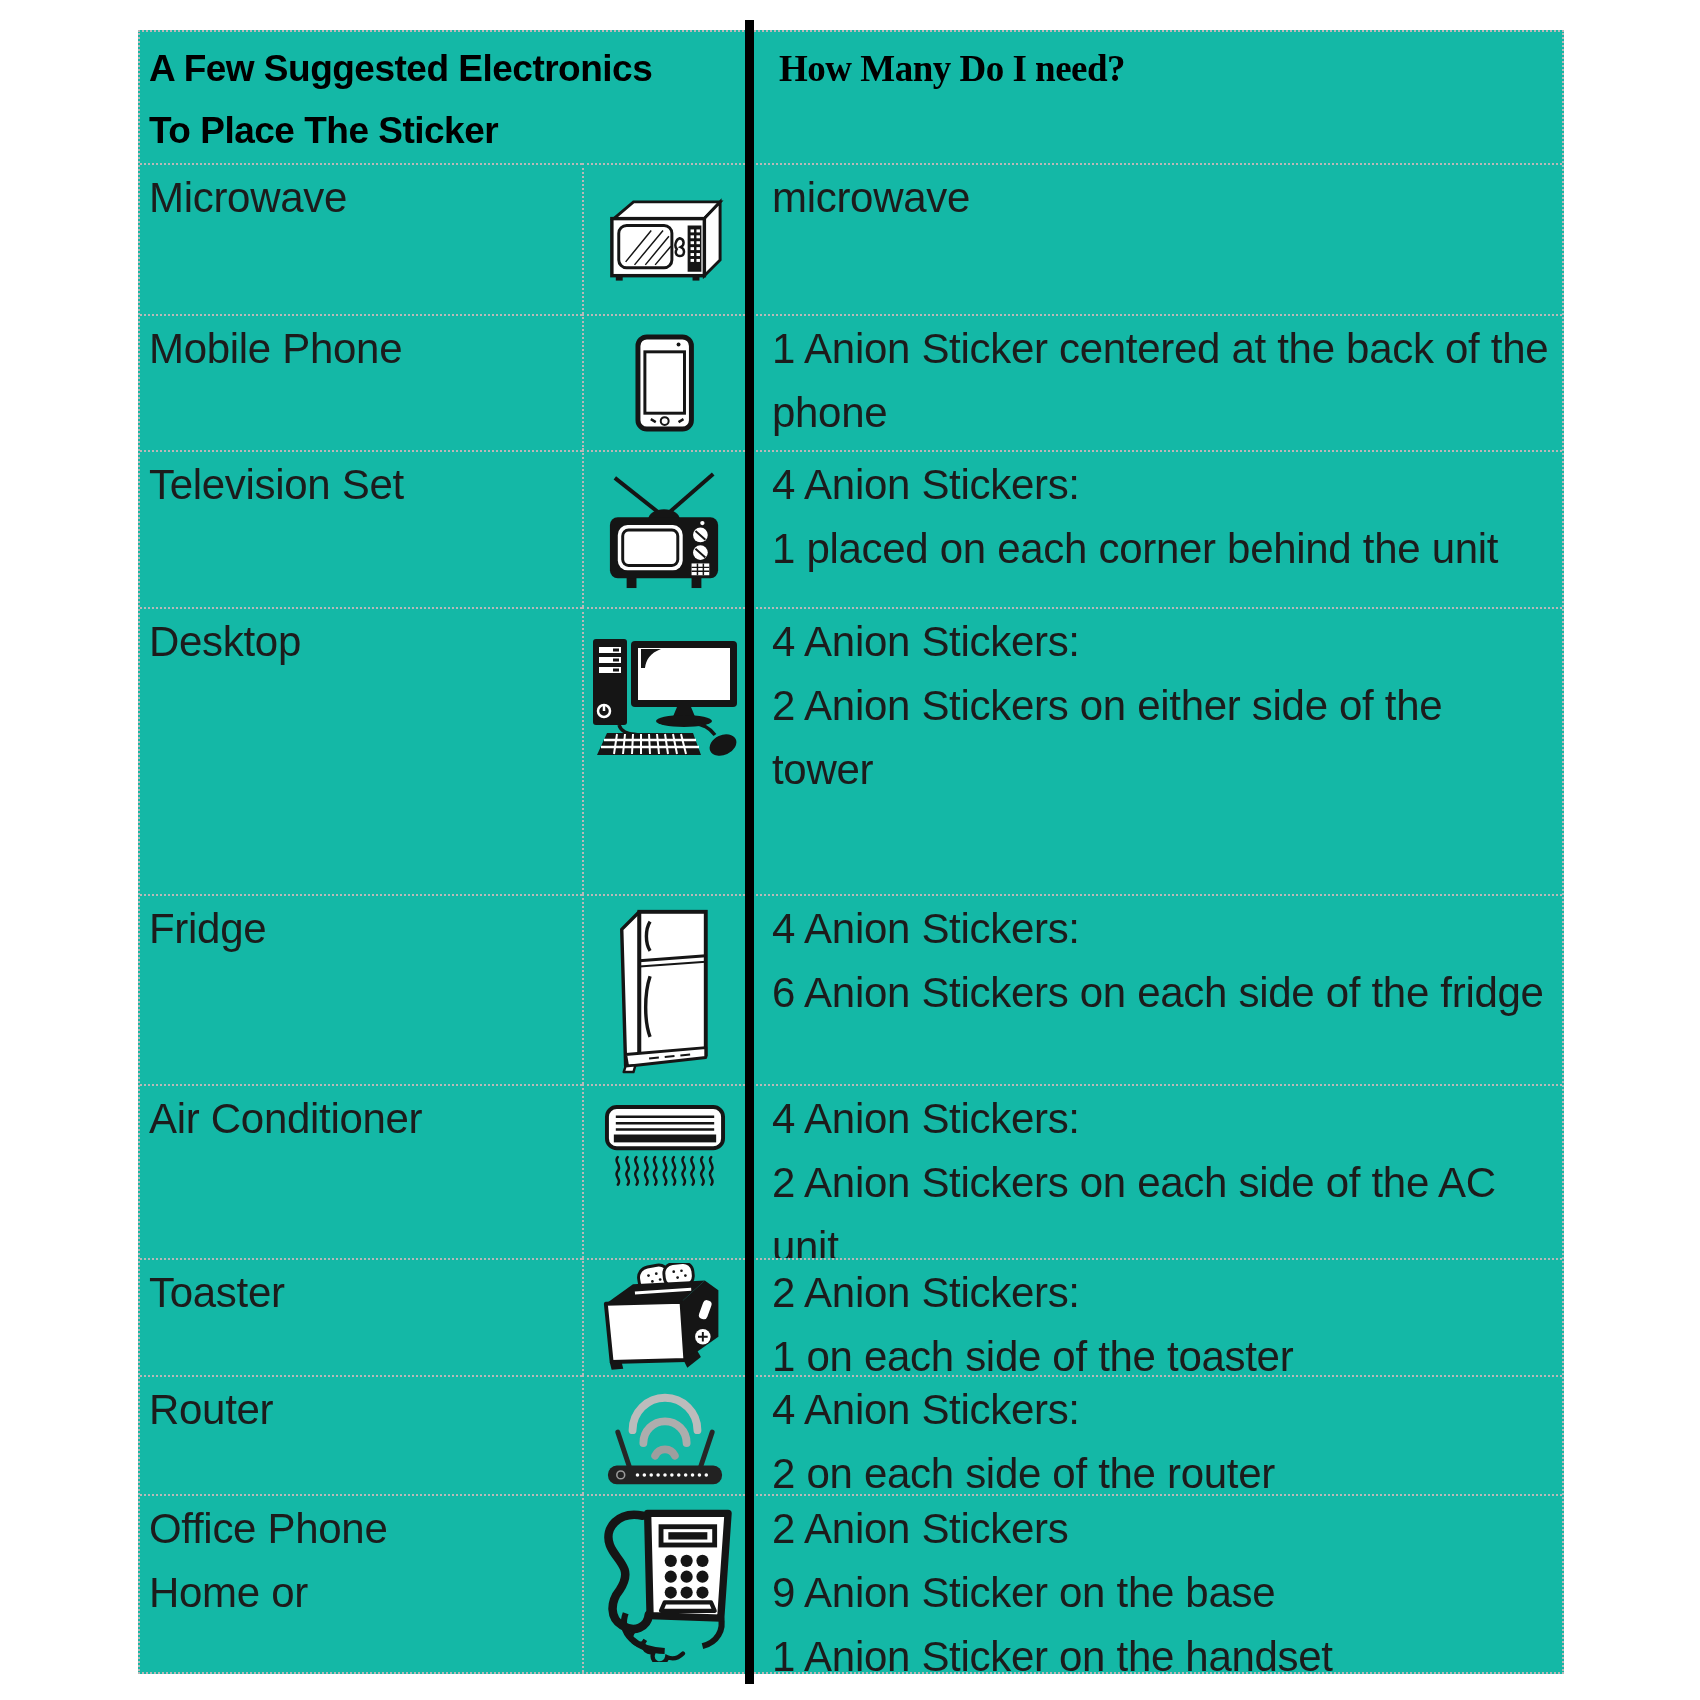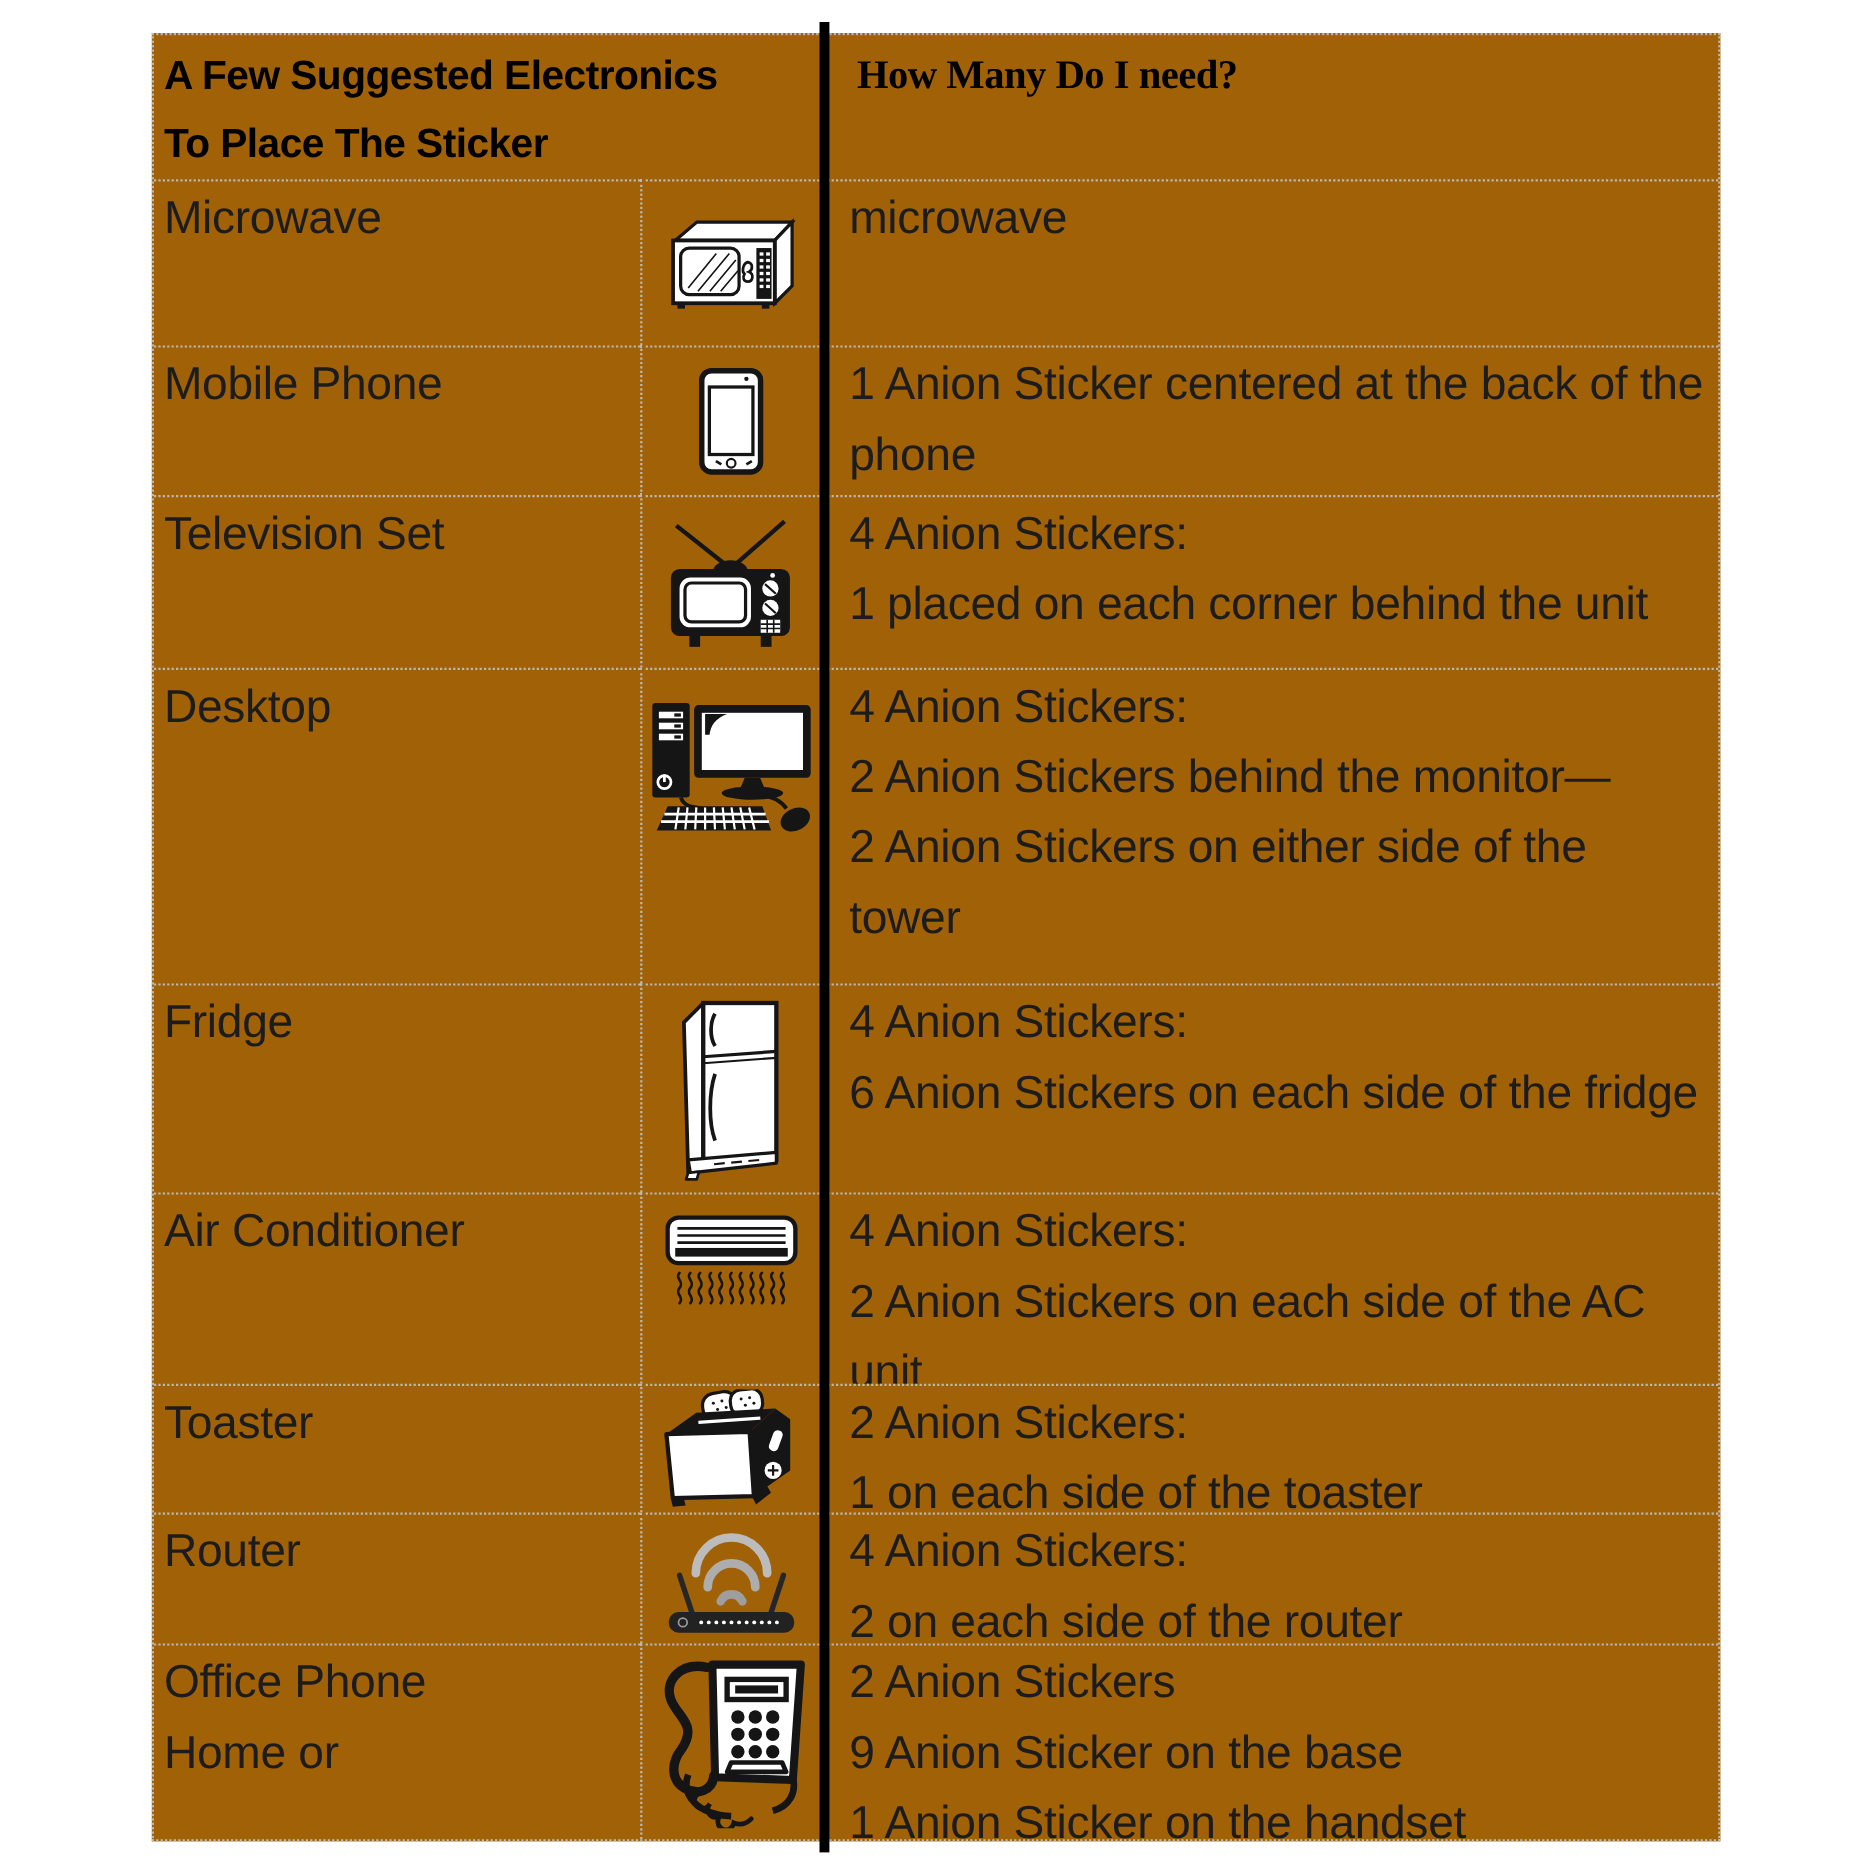--- a/index.html
+++ b/index.html
@@ -3,21 +3,21 @@
 <meta charset="utf-8">
 <style>
   html,body{margin:0;padding:0;}
   body{
     width:1700px;height:1700px;background:#ffffff;position:relative;
     font-family:"Liberation Sans", sans-serif;color:#1c1c1c;
     letter-spacing:-0.3px;
   }
   .table{
     position:absolute;left:138px;top:30px;width:1422px;
-    border:2px dotted #b8b8b8;background:#a16207;
+    border:2px dotted #b8b8b8;background:#14b8a6;
   }
   .grid{
     position:relative;
     display:grid;
     grid-template-columns:442px 163px 817px;
     grid-template-rows:131px 151px 136px 157px 287px 190px 174px 117px 119px 178px;
   }
   .cell{font-size:42px;line-height:64px;overflow:hidden;}
   .name-cell{grid-column:1;padding:1px 6px 0 9px;}
   .icon-cell{grid-column:2;display:flex;justify-content:center;align-items:center;}
@@ -149,21 +149,20 @@
         <path d="M30,90 C34,103 52,96 58,105" stroke="#151515" stroke-width="3.5" fill="none"></path>
         <polygon points="18,98 104,98 112,120 8,120" fill="#151515"></polygon>
         <path d="M15,105 H107 M12,112 H110" stroke="#fff" stroke-width="2.5"></path>
         <path d="M28,99 L25,119 M36,99 L34,119 M44,99 L43,119 M52,99 L52,119 M60,99 L61,119 M68,99 L70,119 M76,99 L79,119 M84,99 L88,119 M92,99 L97,119" stroke="#fff" stroke-width="2"></path>
         <ellipse cx="134" cy="110" rx="14" ry="10" fill="#151515" transform="rotate(-25 134 110)"></ellipse>
         <path d="M126,100 C120,92 114,90 105,88" stroke="#151515" stroke-width="3.5" fill="none"></path>
       </svg>
     </div>
     <div class="cell text-cell bt">
       <div>4 Anion Stickers:</div>
-      <div>2 Anion Stickers behind the monitor—</div>
       <div>2 Anion Stickers on either side of the tower</div>
     </div>
 
     <div class="cell name-cell bt">
       <div>Fridge</div>
     </div>
     <div class="cell icon-cell bt bl">
       <svg height="172" viewBox="0 0 112 176">
         <polygon points="12,26 30,8 30,154 16,166" fill="#fff" stroke="#151515" stroke-width="3.5" stroke-linejoin="round"></polygon>
         <rect x="30" y="8" width="68" height="146" fill="#fff" stroke="#151515" stroke-width="4"></rect>

